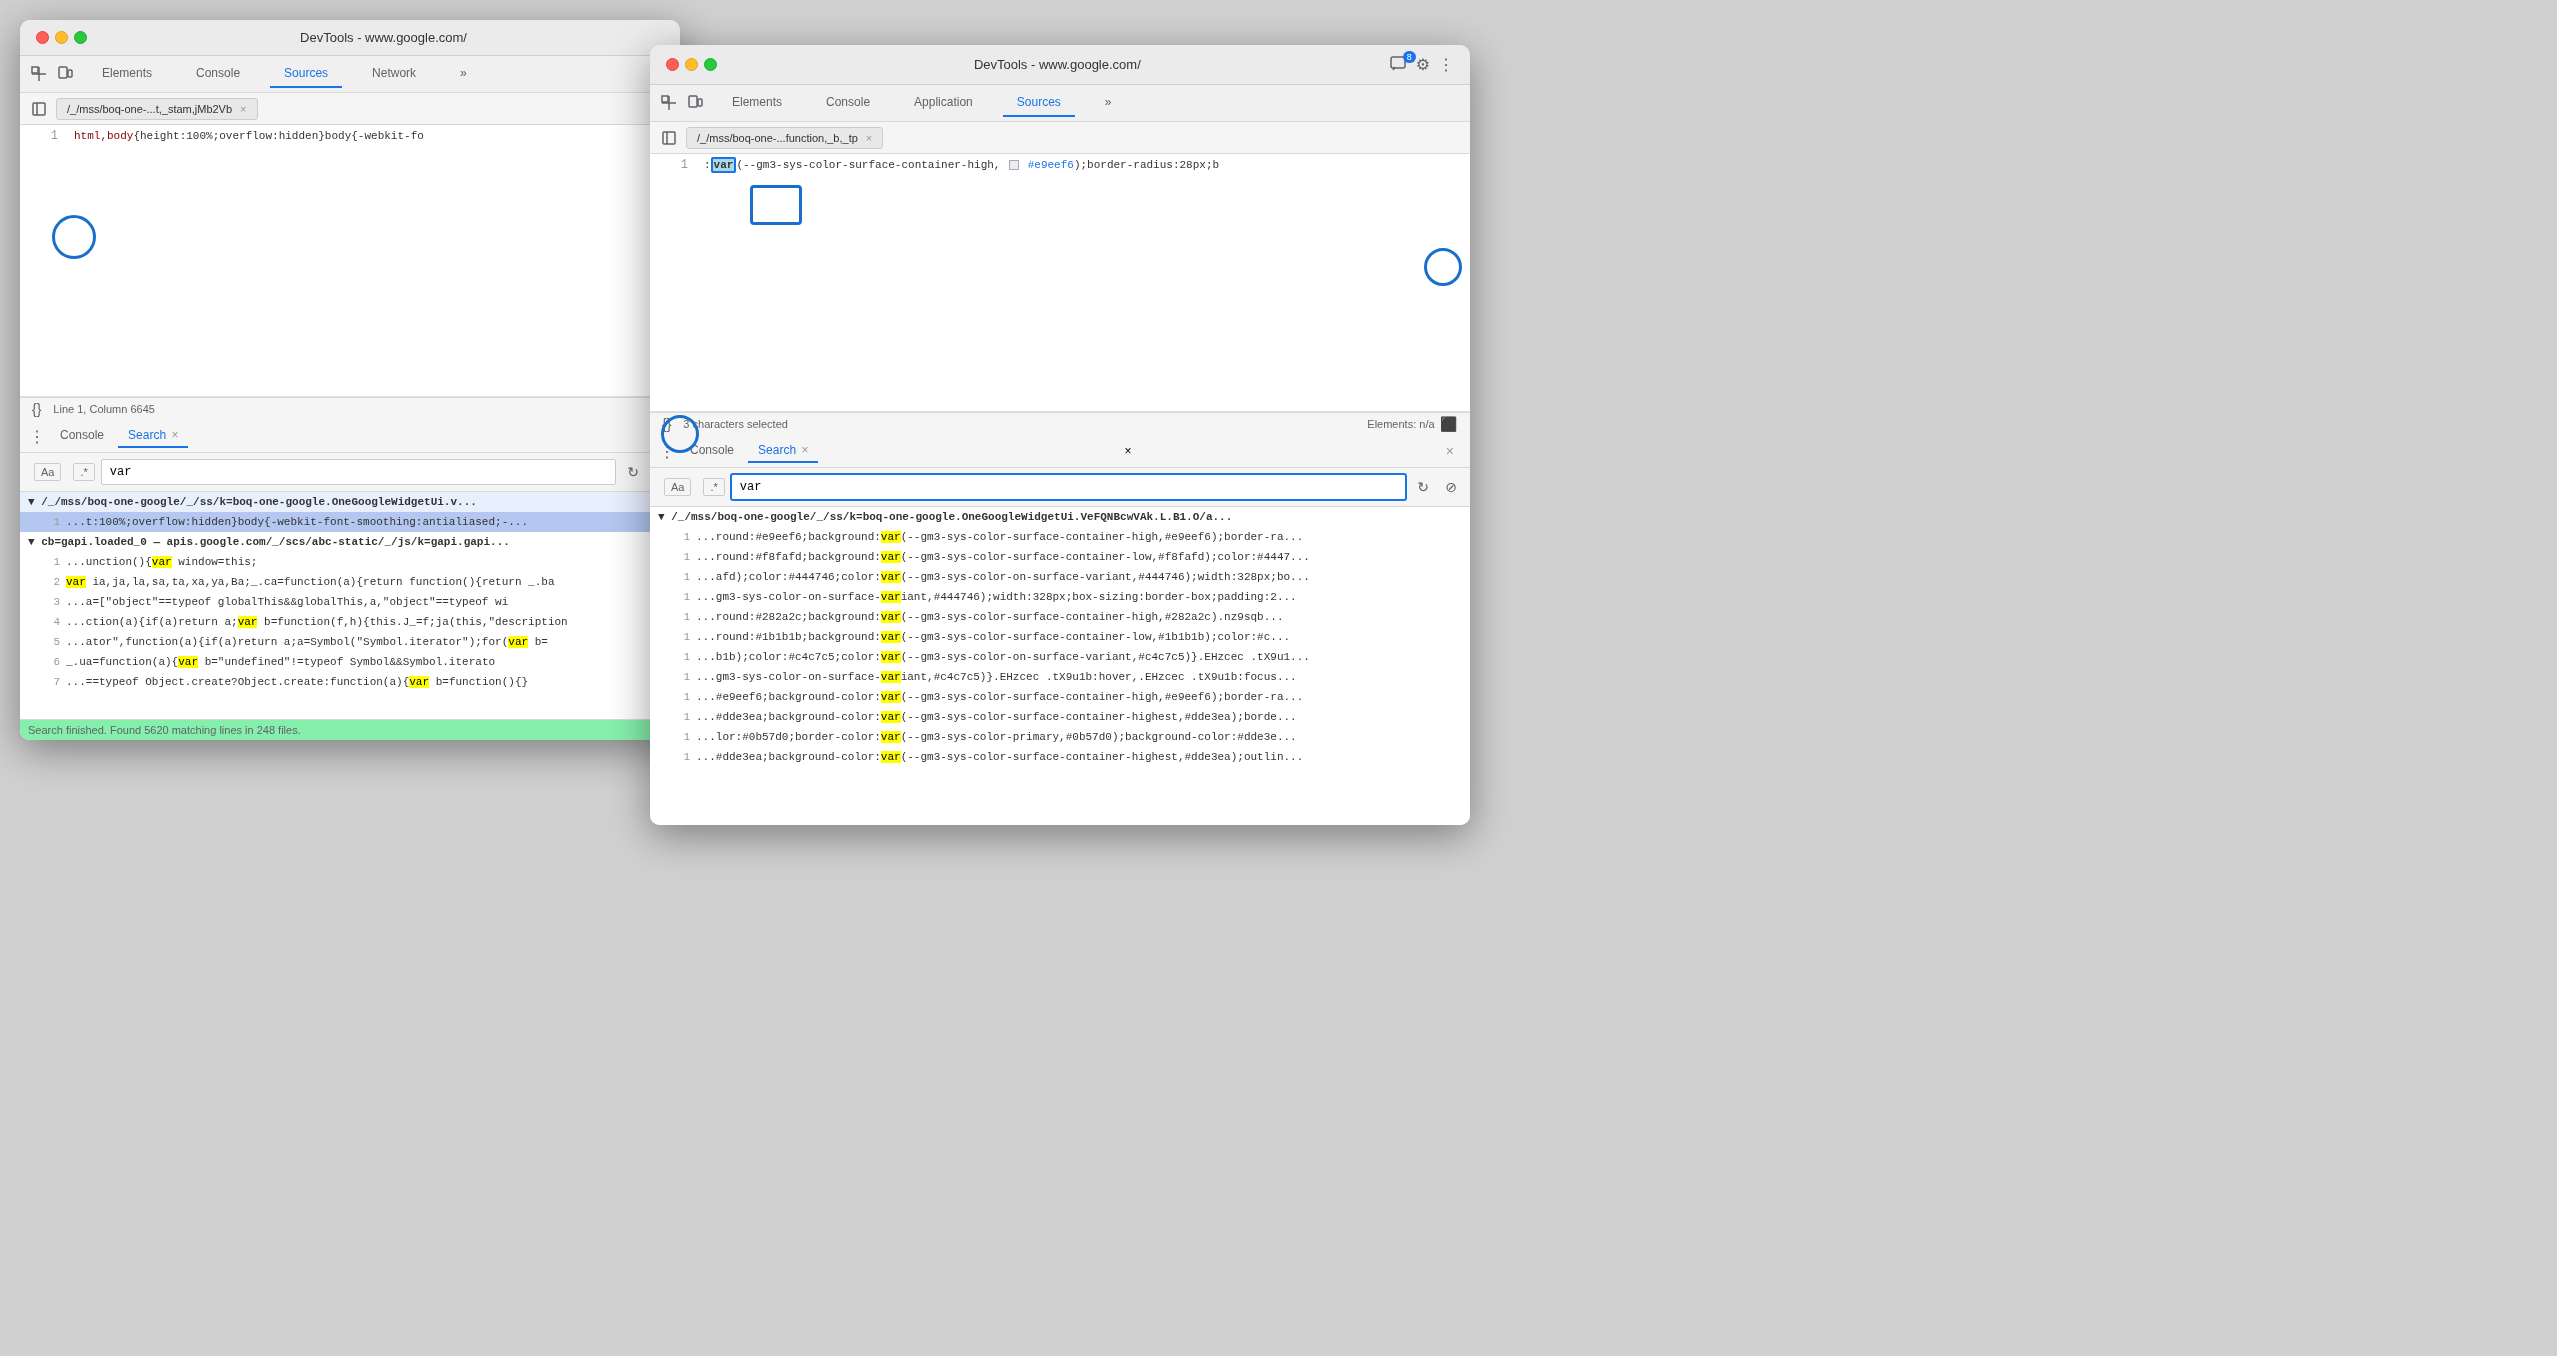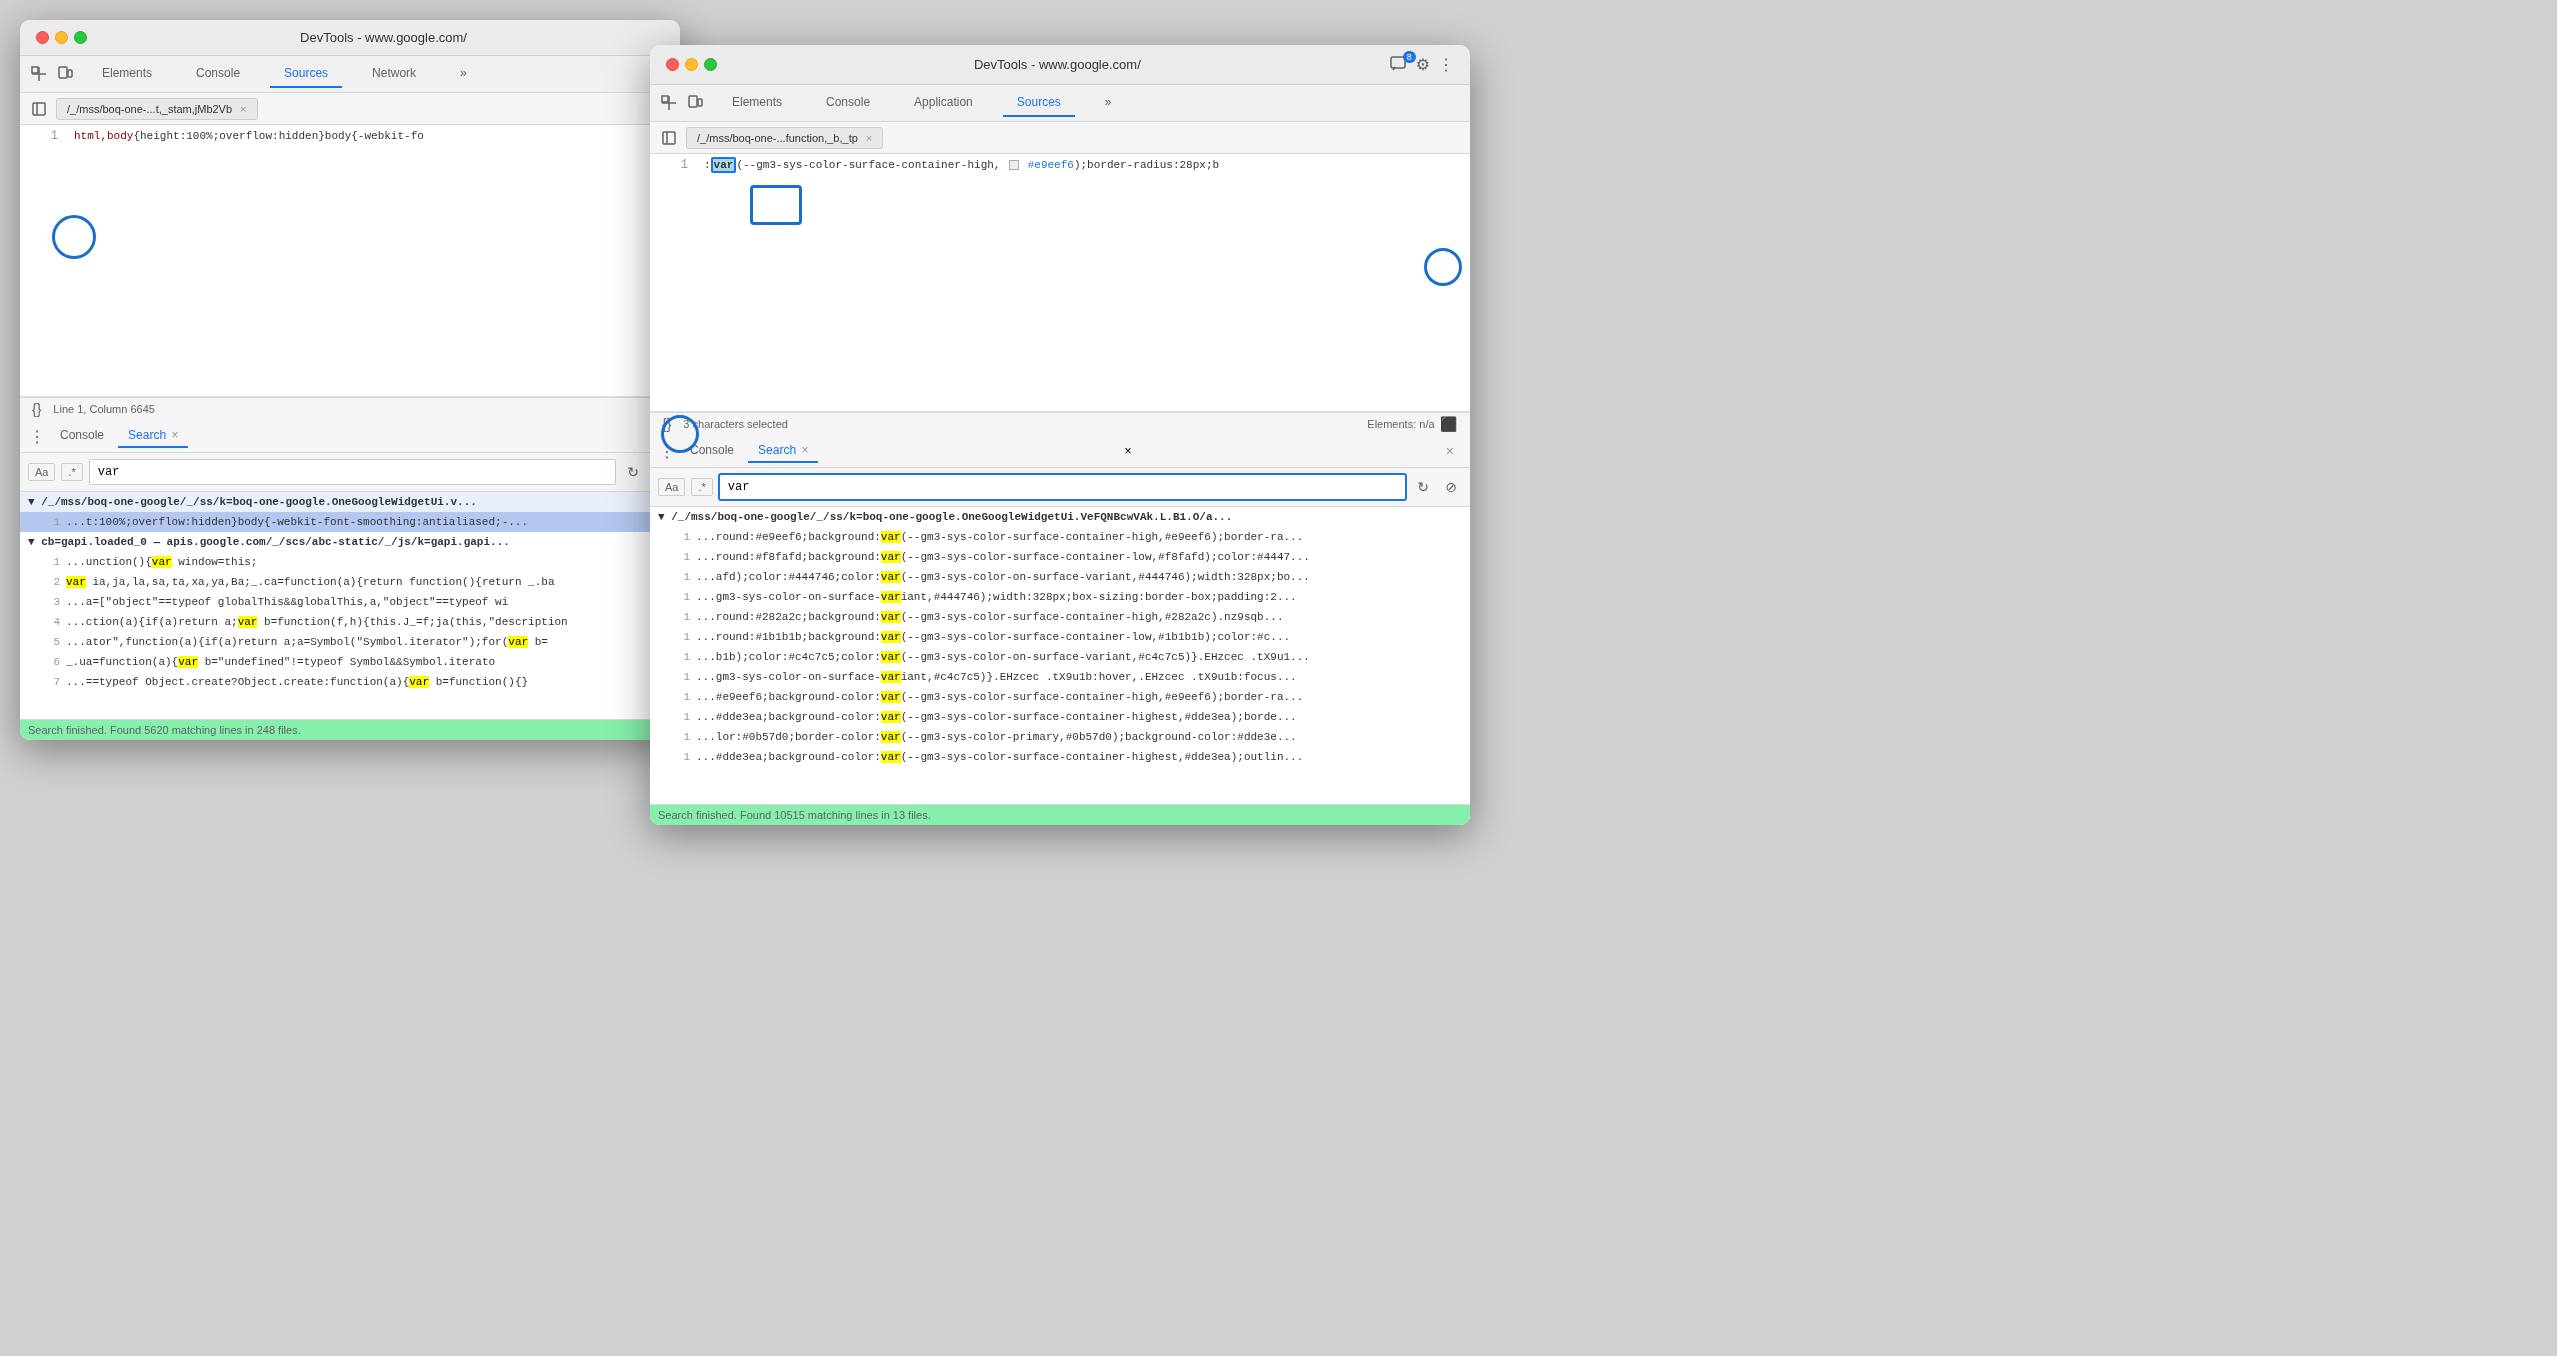--- a/index.html
+++ b/index.html
@@ -272,20 +272,21 @@
       gap: 6px;
     }
 
     .search-option {
       padding: 2px 6px;
       font-size: 11px;
       color: #5f6368;
       border: 1px solid #ccc;
       border-radius: 2px;
       cursor: pointer;
+      margin-left: 6px;
     }
 
     .search-input {
       flex: 1;
       height: 26px;
       border: 1px solid #ccc;
       border-radius: 2px;
       padding: 2px 8px;
       font-size: 12px;
       font-family: 'Courier New', monospace;
@@ -692,21 +693,20 @@
         <div class="result-row">
           <span class="result-line-num">1</span>
           <span class="result-text">...lor:#0b57d0;border-color:<span class="highlight-yellow">var</span>(--gm3-sys-color-primary,#0b57d0);background-color:#dde3e...</span>
         </div>
         <div class="result-row">
           <span class="result-line-num">1</span>
           <span class="result-text">...#dde3ea;background-color:<span class="highlight-yellow">var</span>(--gm3-sys-color-surface-container-highest,#dde3ea);outlin...</span>
         </div>
       </div>
 
-      <div class="search-footer">Search finished.  Found 10515 matching lines in 13 files.</div>
     </div>
   </div>
 
   <div class="annotation-circle" style="left: 32px; top: 195px; width: 44px; height: 44px;"></div>
 
   <div class="annotation-circle" style="left: 641px; top: 395px; width: 38px; height: 38px;"></div>
 
   <div class="annotation-circle" style="left: 730px; top: 165px; width: 52px; height: 40px; border-radius: 4px;"></div>
 
   <div class="annotation-circle" style="left: 1404px; top: 228px; width: 38px; height: 38px;"></div>

